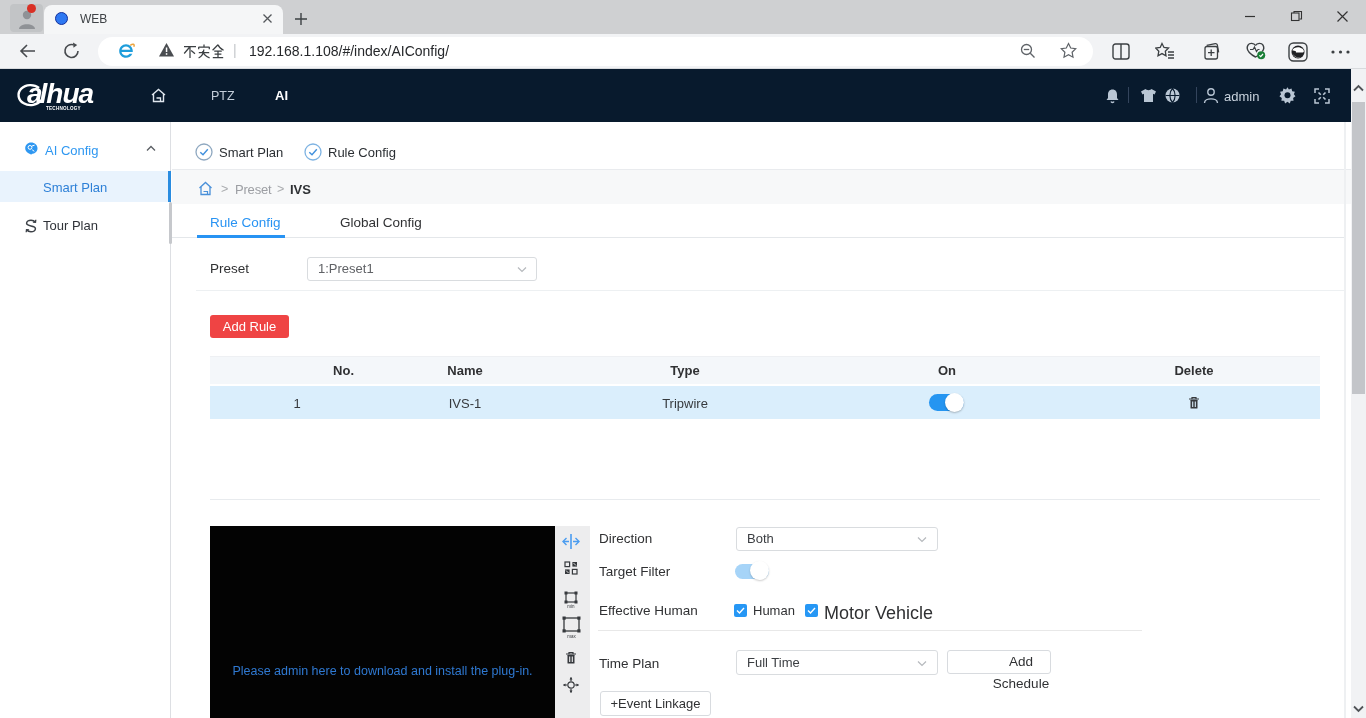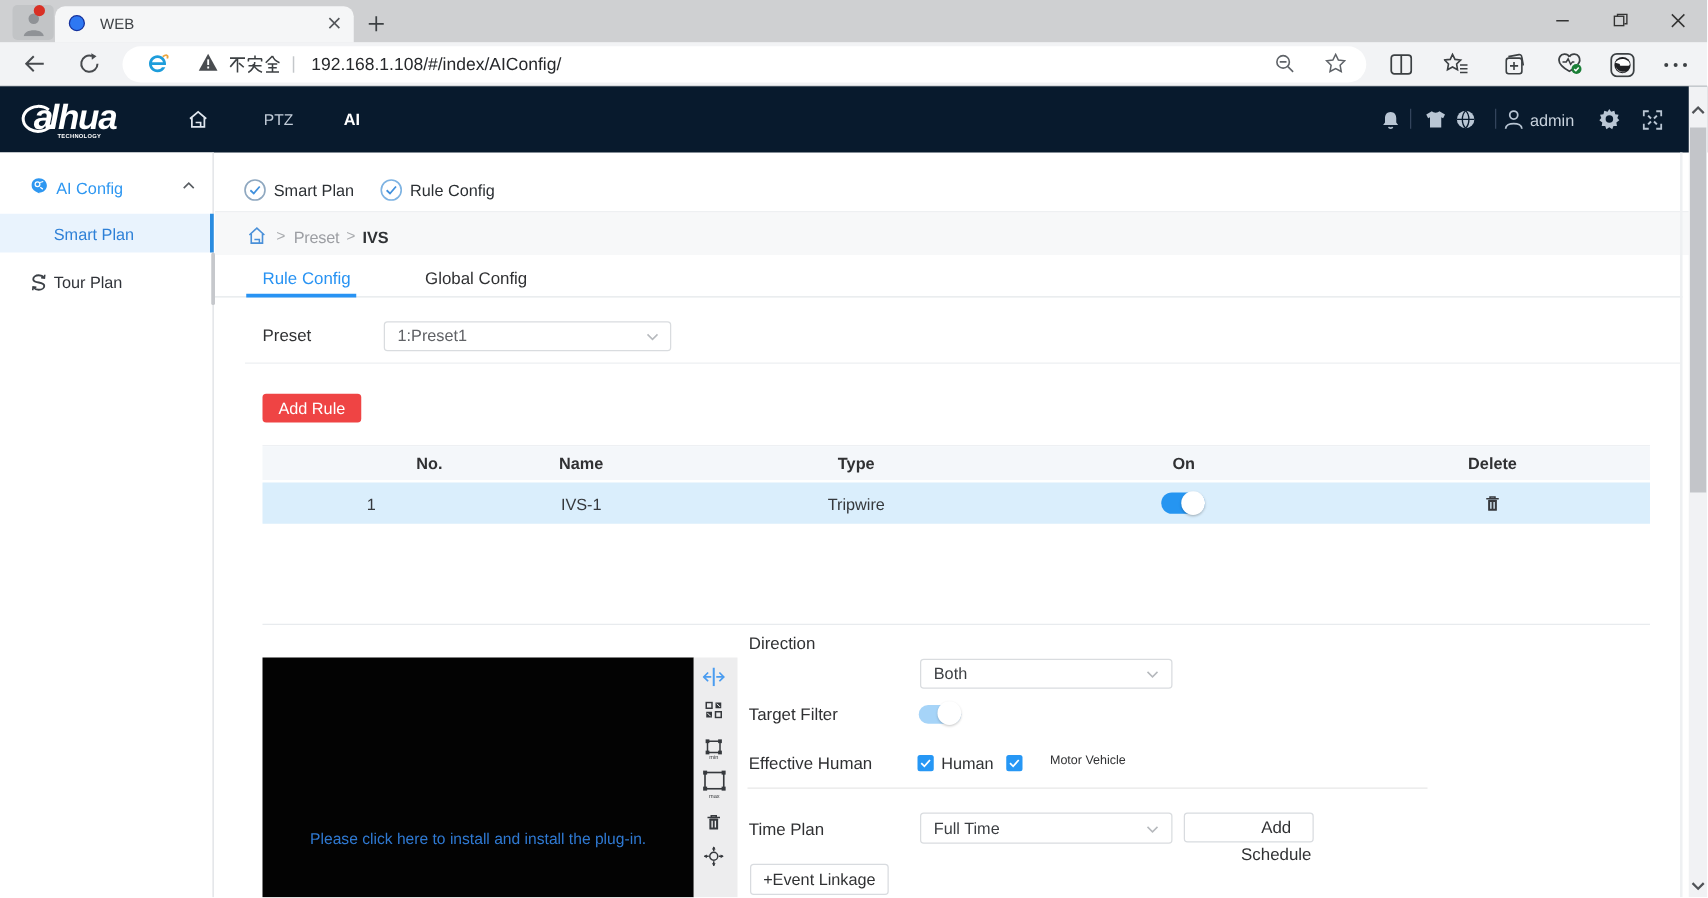--- a/index.html
+++ b/index.html
@@ -250,21 +250,21 @@
   <div class="abs" style="left:628px;top:396px;width:114px;text-align:center;font-size:13px;color:#36393d;">Tripwire</div>
   <div class="abs" style="left:929px;top:394px;width:35px;height:17px;background:#2595f1;border-radius:9px;"></div>
   <div class="abs" style="left:945px;top:393px;width:19px;height:19px;background:#fff;border-radius:50%;box-shadow:0 1px 2px rgba(0,0,0,0.25);"></div>
   <svg class="abs" style="left:1188px;top:396px" width="12" height="14" viewBox="0 0 12 14">
       <path d="M1 3 H11 M4 3 V1.5 H8 V3" fill="none" stroke="#36393d" stroke-width="1.2"></path>
       <rect x="2.5" y="3.8" width="7" height="8.8" fill="#36393d" rx="0.5"></rect>
       <path d="M4.7 5.5 V11 M7.3 5.5 V11" stroke="#daeefc" stroke-width="1.1"></path>
     </svg>
 
   <div class="abs" style="left:210px;top:526px;width:345px;height:192px;background:#030303;"></div>
-  <div class="abs" style="left:210px;top:664px;width:345px;text-align:center;font-size:12.5px;color:#2f79d2;">Please click here to install and install the plug-in.</div>
+  <div class="abs" style="left:210px;top:664px;width:345px;text-align:center;font-size:12.5px;color:#2f79d2;">Please admin here to download and install the plug-in.</div>
   <div class="abs" style="left:555px;top:526px;width:35px;height:192px;background:#ededee;"></div>
 
   <svg class="abs" style="left:562px;top:534px" width="18" height="15" viewBox="0 0 18 15">
       <g stroke="#4a9cf0" stroke-width="1.4" fill="none">
         <path d="M9 0 V15" stroke-width="1.6"></path>
         <path d="M1.5 7.5 H7 M11 7.5 H16.5"></path>
         <path d="M4.5 4 L1 7.5 L4.5 11 M13.5 4 L17 7.5 L13.5 11"></path>
       </g>
     </svg>
   <svg class="abs" style="left:564px;top:561px" width="14" height="14" viewBox="0 0 14 14">
@@ -302,40 +302,40 @@
       <path d="M4.7 5.5 V11 M7.3 5.5 V11" stroke="#ededee" stroke-width="1.1"></path>
     </svg>
   <svg class="abs" style="left:563px;top:677px" width="16" height="16" viewBox="0 0 16 16">
       <g stroke="#36393d" stroke-width="1.2" fill="none">
         <circle cx="8" cy="8" r="3.2"></circle>
         <path d="M8 0.5 V4 M8 12 V15.5 M0.5 8 H4 M12 8 H15.5"></path>
       </g>
       <path d="M8 0 L6.5 2.5 H9.5 Z M8 16 L6.5 13.5 H9.5 Z M0 8 L2.5 6.5 V9.5 Z M16 8 L13.5 6.5 V9.5 Z" fill="#36393d"></path>
     </svg>
 
-  <div class="abs lbl" style="left:599px;top:507px;">Direction</div>
+  <div class="abs lbl" style="left:599px;top:531px;">Direction</div>
   <div class="abs sel" style="left:736px;top:527px;width:202px;height:24px;"></div>
   <div class="abs" style="left:747px;top:531px;font-size:13px;color:#3b3e42;">Both</div>
   <svg class="abs" style="left:917px;top:536px" width="10" height="7" viewBox="0 0 10 7">
       <path d="M1 1.5 L5 5.5 L9 1.5" fill="none" stroke="#b6b9bd" stroke-width="1.2"></path>
     </svg>
   <div class="abs lbl" style="left:599px;top:564px;">Target Filter</div>
   <div class="abs" style="left:735px;top:564px;width:34px;height:15px;background:#a6d4f8;border-radius:8px;"></div>
   <div class="abs" style="left:750px;top:561px;width:19px;height:19px;background:#fff;border-radius:50%;box-shadow:0 1px 2px rgba(0,0,0,0.2);"></div>
   <div class="abs lbl" style="left:599px;top:603px;">Effective Human</div>
   <div class="abs" style="left:734px;top:604px;width:13px;height:13px;background:#2697f5;border-radius:2px;"></div>
   <svg class="abs" style="left:736px;top:607px" width="9" height="8" viewBox="0 0 9 8">
       <path d="M1 3.5 L3.5 6 L8 1" fill="none" stroke="#fff" stroke-width="1.4"></path>
     </svg>
   <div class="abs" style="left:753px;top:603px;font-size:13px;color:#303133;">Human</div>
   <div class="abs" style="left:805px;top:604px;width:13px;height:13px;background:#2697f5;border-radius:2px;"></div>
   <svg class="abs" style="left:807px;top:607px" width="9" height="8" viewBox="0 0 9 8">
       <path d="M1 3.5 L3.5 6 L8 1" fill="none" stroke="#fff" stroke-width="1.4"></path>
     </svg>
-  <div class="abs" style="left:824px;top:603px;font-size:10px;color:#303133;margin-left:16px;">Motor Vehicle</div>
+  <div class="abs" style="left:824px;top:603px;font-size:18px;color:#303133;">Motor Vehicle</div>
   <div class="abs" style="left:598px;top:630px;width:544px;height:1px;background:#e8e8e8;"></div>
   <div class="abs lbl" style="left:599px;top:656px;">Time Plan</div>
   <div class="abs sel" style="left:736px;top:650px;width:202px;height:25px;"></div>
   <div class="abs" style="left:747px;top:655px;font-size:13px;color:#3b3e42;">Full Time</div>
   <svg class="abs" style="left:917px;top:660px" width="10" height="7" viewBox="0 0 10 7">
       <path d="M1 1.5 L5 5.5 L9 1.5" fill="none" stroke="#b6b9bd" stroke-width="1.2"></path>
     </svg>
   <div class="abs" style="left:947px;top:650px;width:104px;height:24px;background:#fff;border:1px solid #d8dbdf;border-radius:3px;font-size:13.5px;color:#303133;text-align:center;line-height:22px;padding-left:44px;">Add Schedule</div>
   <div class="abs" style="left:600px;top:691px;width:111px;height:25px;background:#fff;border:1px solid #d8dbdf;border-radius:3px;font-size:13px;color:#303133;text-align:center;line-height:23px;">+Event Linkage</div>
 

